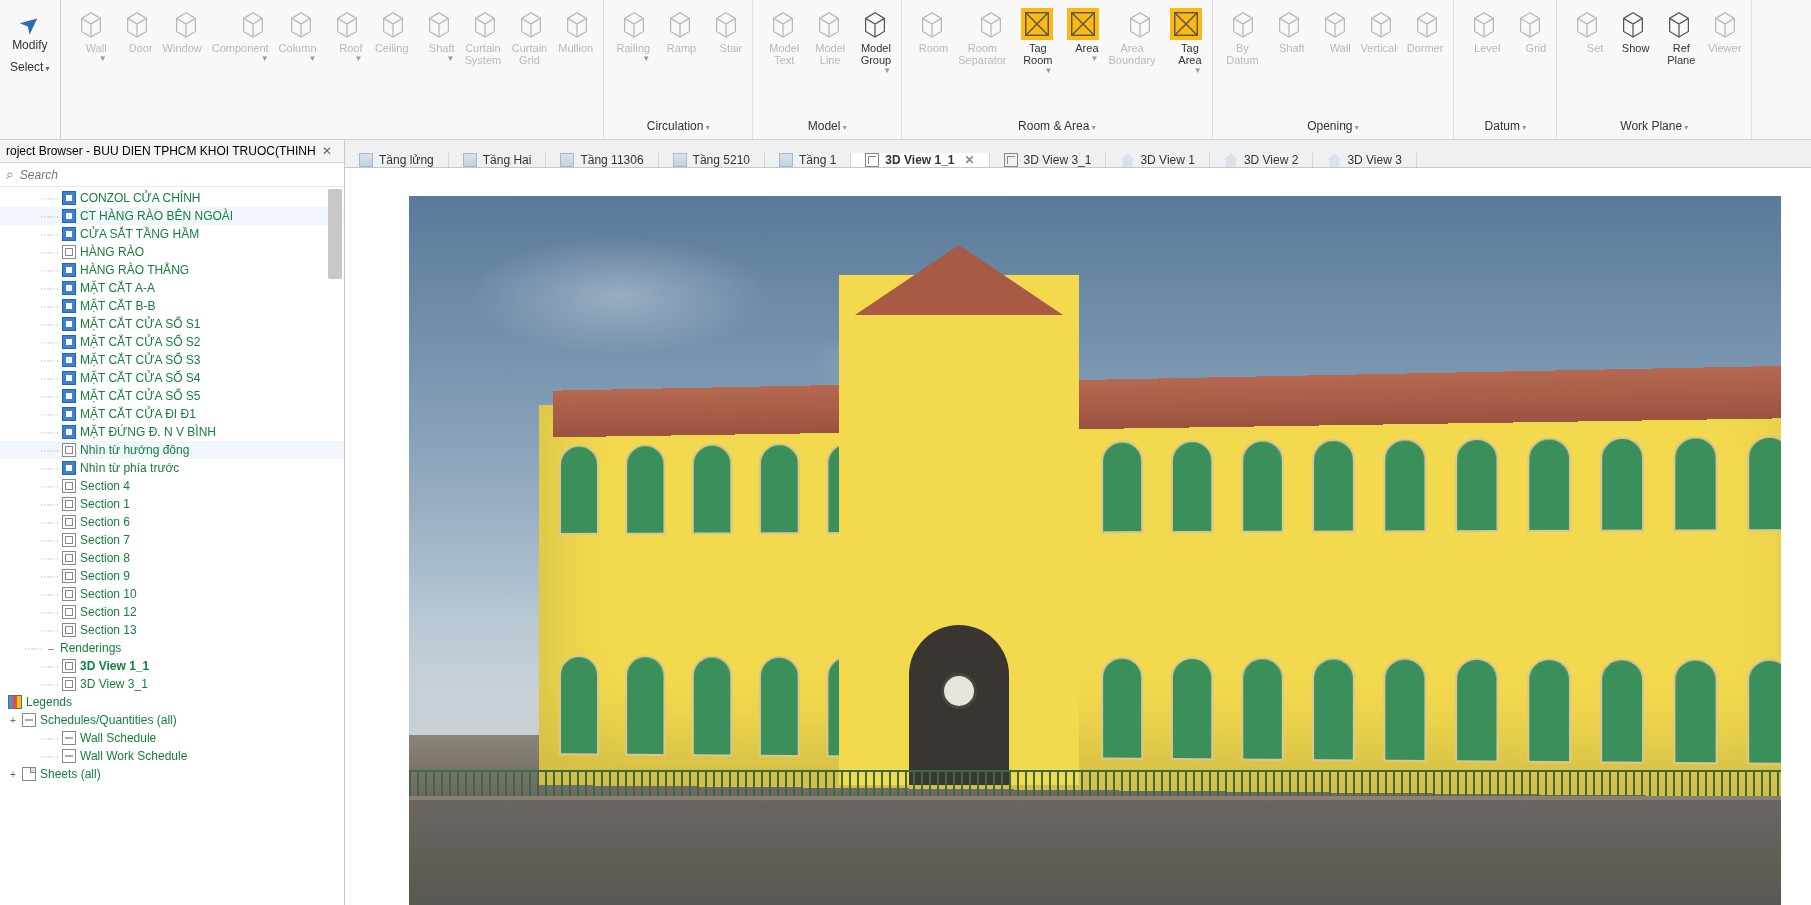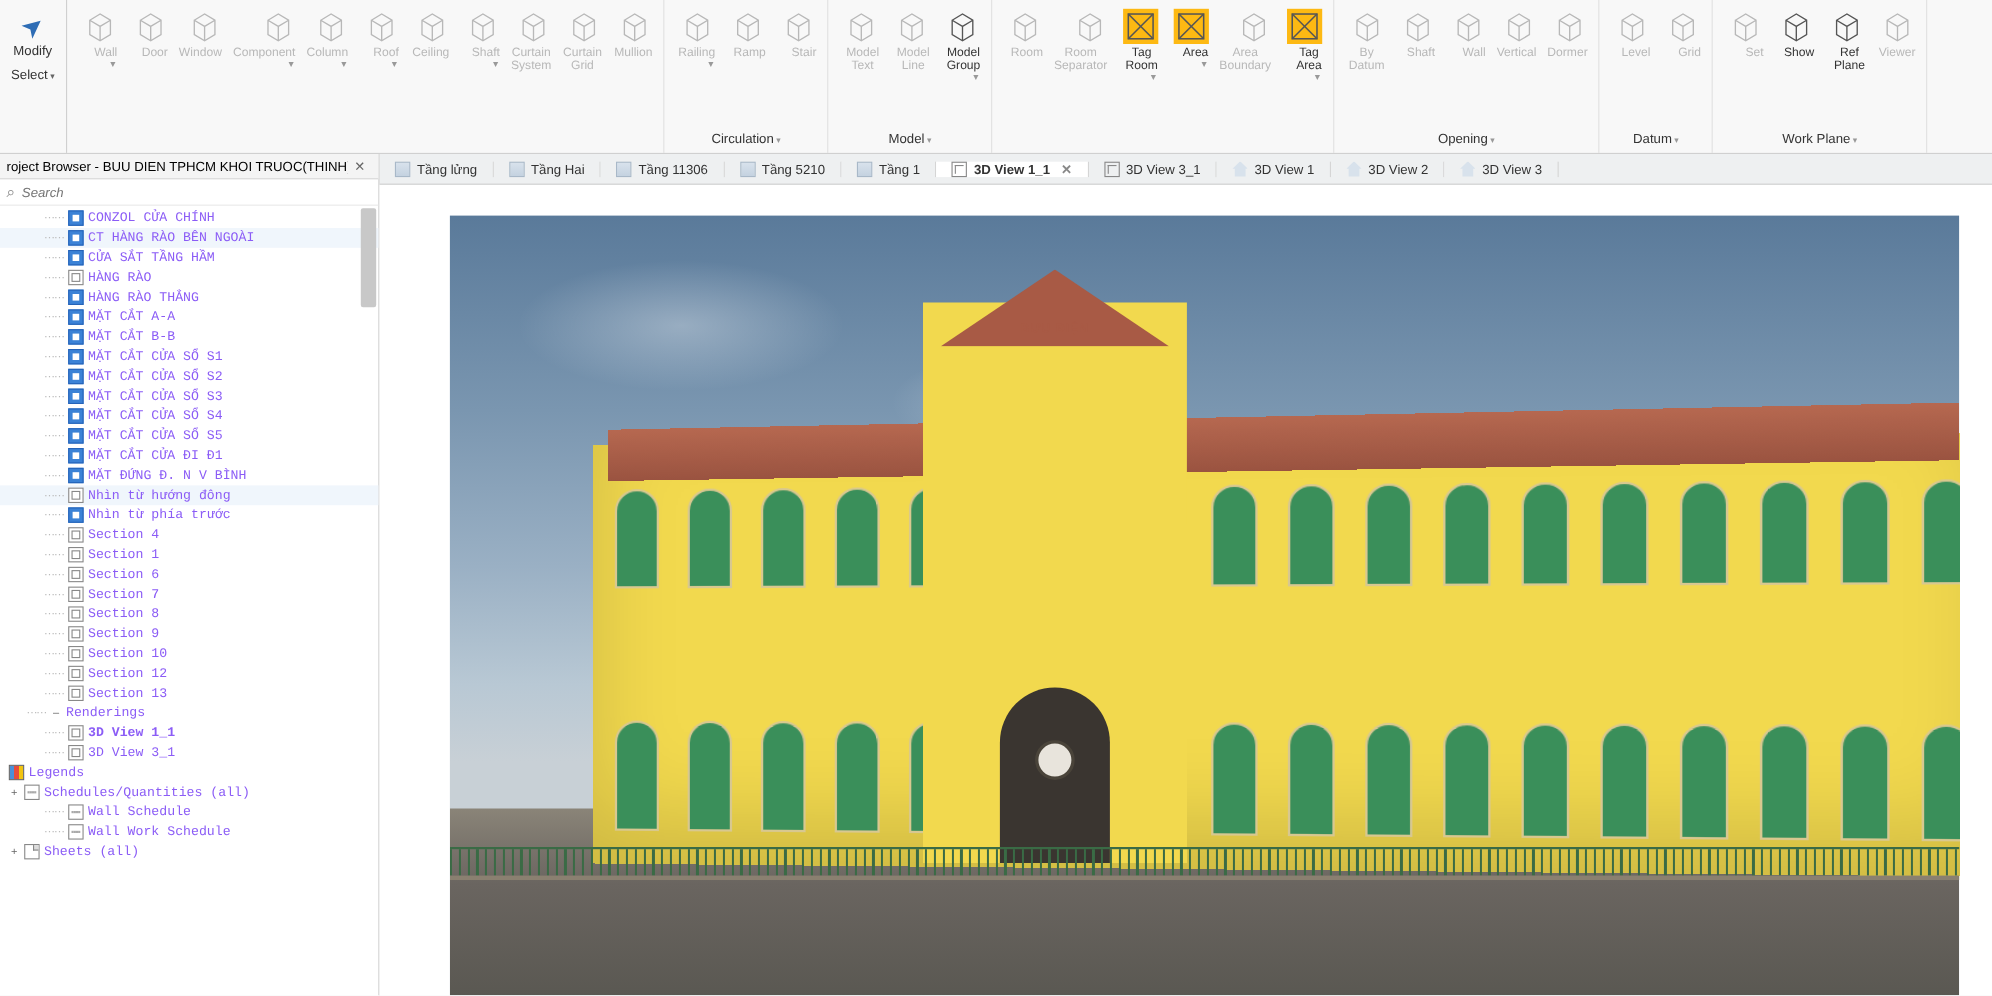--- a/index.html
+++ b/index.html
@@ -20,21 +20,21 @@
 .modify-btn .arrow { font-size: 24px; color: #2e6db5; transform: rotate(-40deg); }
 .modify-btn .lbl { font-size: 12px; color: #333; }
 .select-btn { font-size: 12px; color: #333; padding: 2px 4px 6px 4px; text-align: left; }
 .select-btn::after { content: " ▾"; font-size: 8px; color: #666; }
 
 .ico svg { width: 30px; height: 30px; }
 .highlight-ico { background: #fdb913; }
 .highlight-ico svg { stroke: #333; }
 
 
-.tabstrip { position: absolute; top: 140px; left: 345px; right: 0; height: 28px; background: #eef0f1; border-bottom: 1px solid #c8c8c8; display: flex; align-items: center; }
+.tabstrip { position: absolute; top: 140px; left: 345px; right: 0; height: 28px; background: #eef0f1; border-bottom: 1px solid #c8c8c8; display: flex; align-items: flex-end; }
 .viewtab { display: flex; align-items: center; gap: 6px; padding: 0 14px; font-size: 12px; color: #333; border-right: 1px solid #d5d5d5; background: #eef0f1; }
 .viewtab.active { background: #fff; font-weight: 600; }
 .viewtab .close { color: #888; font-size: 12px; margin-left: 4px; }
 .viewtab .ticon { width: 14px; height: 14px; }
 .ticon-plan { background: linear-gradient(#d8e2ec,#c4d2e0); border: 1px solid #a8b8c8; }
 .ticon-3d { border: 1px solid #888; position: relative; }
 .ticon-3d::before { content:""; position:absolute; inset:2px; border:1px solid #888; border-right:none; border-bottom:none; }
 .ticon-home { width:14px; height:14px; background:#d8e2ec; clip-path: polygon(50% 0,100% 50%,85% 50%,85% 100%,15% 100%,15% 50%,0 50%); }
 
 
@@ -46,21 +46,21 @@
 .search .mag { color: #888; font-size: 14px; }
 .search input { border: none; outline: none; flex: 1; font-size: 12px; font-style: italic; color: #888; background: transparent; }
 .tree { flex: 1; overflow-y: auto; overflow-x: hidden; font-size: 12px; padding: 2px 0; position: relative; }
 .tree-scroll { position: absolute; right: 2px; top: 2px; width: 14px; height: 100%; }
 .tree-thumb { position: absolute; right: 0; top: 0; width: 14px; height: 90px; background: #c8c8c8; border-radius: 2px; }
 .node { display: flex; align-items: center; height: 18px; padding-left: 8px; gap: 4px; white-space: nowrap; }
 .node.sel { background: #f0f6fc; }
 .node .dots { color: #bbb; letter-spacing: -1px; font-size: 10px; }
 .node .exp { width: 10px; color: #666; font-size: 10px; text-align: center; }
 .node .nico { width: 14px; height: 14px; display:inline-flex; align-items:center; justify-content:center; }
-.node .nlbl { color: #8b5cf6; font-family: Liberation Mono, monospace; }
+.node .nlbl { color: #15803d; }
 .node.bold .nlbl { font-weight: 700; }
 .nico-blue { background:#3b82d6; border:1px solid #2563b8; }
 .nico-blue::after{content:"";width:6px;height:6px;background:#fff;}
 .nico-outline { border:1px solid #888; background:#fff; }
 .nico-outline::after{content:"";width:6px;height:6px;border:1px solid #888;}
 .nico-grid { background:#fff; border:1px solid #888; display:grid; grid-template-columns:1fr 1fr; grid-template-rows:1fr 1fr;}
 .nico-grid span{border:0.5px solid #aaa;}
 .nico-sheet { border:1px solid #888; background:#fff; position:relative;}
 .nico-sheet::after{content:"";position:absolute;top:0;right:0;width:4px;height:4px;background:#ddd;border-left:1px solid #888;border-bottom:1px solid #888;}
 .nico-legend { background: linear-gradient(90deg,#4a90d9 33%,#e74c3c 33% 66%,#f1c40f 66%); border:1px solid #666;}
@@ -318,20 +318,21 @@
                 <rect x="4" y="4" width="24" height="24" fill="none" stroke="currentColor" stroke-width="1.5"></rect>
                 <line x1="4" y1="4" x2="28" y2="28" stroke="currentColor" stroke-width="1.5"></line>
                 <line x1="28" y1="4" x2="4" y2="28" stroke="currentColor" stroke-width="1.5"></line>
               </svg>
             </div>
             <div class="lbl">Tag
 Area</div>
             <div class="caret">▼</div>
           </div>
         </div>
+        <div class="ribbon-panel-title">Room &amp; Area<span style="font-size: 8px; color: rgb(153, 153, 153);"> ▾</span></div>
       </div>
       <div class="ribbon-panel">
         <div class="ribbon-panel-body">
           <div class="rbtn">
             <div class="ico">
               <svg viewBox="0 0 32 32">
                 <path d="M6 10 L16 4 L26 10 L26 24 L16 30 L6 24 Z M6 10 L16 16 L26 10 M16 16 L16 30" fill="none" stroke="currentColor" stroke-width="1.3"></path>
               </svg>
             </div>
             <div class="lbl">By

